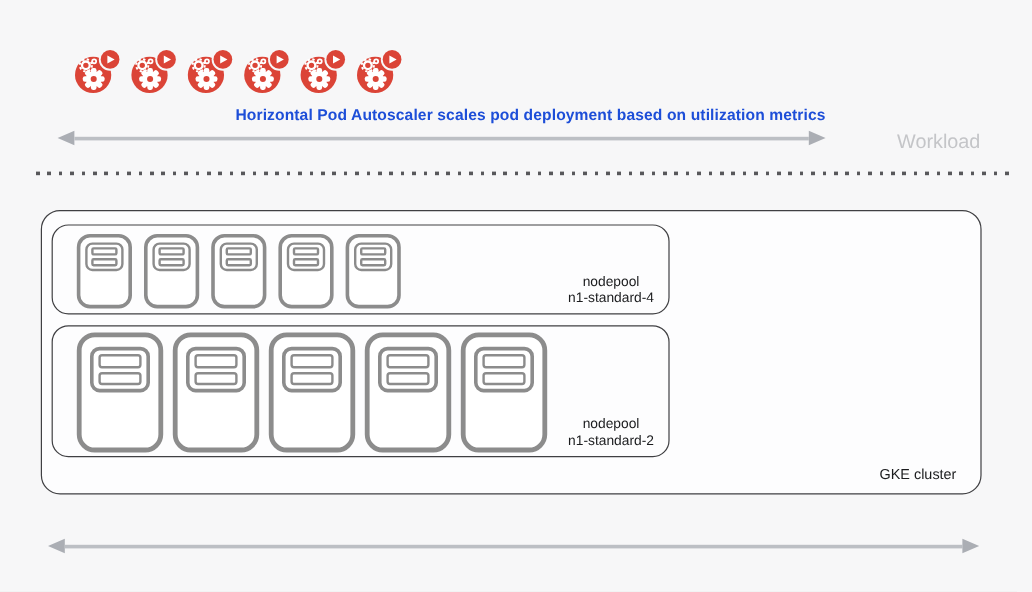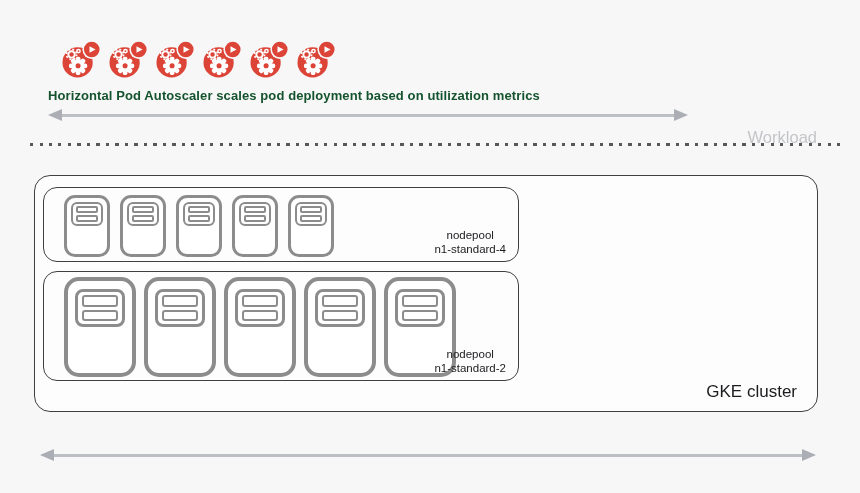--- a/index.html
+++ b/index.html
@@ -10,55 +10,55 @@
     position:relative; width:860px; height:493px;
     background:#f7f7f8; overflow:hidden;
   }
 
   
   .pods-row { position:absolute; left:62px; top:40px; display:flex; gap:8px; }
   .pod-icon { width:39px; height:39px; display:block; }
 
   
   .scaler-text {
-    position:absolute; text-align:left;
-    font-size:13px; font-weight:bold; color:#14532d; letter-spacing:.1px;
+    position:absolute; text-align:right;
+    font-size:13px; font-weight:bold; color:#1d4ed8; letter-spacing:.1px;
   }
   .hpa-text { left:48px; width:640px; top:88px; }
   .ca-text  { left:40px; width:778px; top:428px; }
 
   
   .dbl-arrow { position:absolute; display:flex; align-items:center; height:12px; }
   .hpa-arrow { left:48px; top:109px; width:640px; }
   .ca-arrow  { left:40px; top:449px; width:776px; }
   .dbl-arrow .head-l { width:0; height:0; border-top:6px solid transparent; border-bottom:6px solid transparent; border-right:14px solid #abaeb4; }
   .dbl-arrow .head-r { width:0; height:0; border-top:6px solid transparent; border-bottom:6px solid transparent; border-left:14px solid #abaeb4; }
   .dbl-arrow .shaft { flex:1; height:3px; background:#bcbfc4; }
 
   
   .dotted-line {
     position:absolute; left:30px; top:143px; width:814px; height:3px;
     background:repeating-linear-gradient(90deg, #58585b 0 3px, transparent 3px 9.5px);
   }
   .boundary-labels {
-    position:absolute; right:43px; top:128px; text-align:right;
+    position:absolute; right:43px; top:109px; text-align:right;
     font-size:16.5px; font-weight:500; color:#c4c5c8; line-height:19px;
   }
 
   
   .gke-box {
     position:absolute; left:34px; top:175px; width:784px; height:237px;
     border:1.5px solid #404043; border-radius:16px; background:#fdfdfe;
   }
   .gke-label {
     position:absolute; right:20px; bottom:9px;
-    font-size:17px; color:#1b1c1e;margin-left:16px;
+    font-size:12px; color:#1b1c1e;margin-left:16px;
   }
   .nodepool-box {
-    position:absolute; left:8px; width:476px;
+    position:absolute; left:8px; width:515px;
     border:1.4px solid #404043; border-radius:14px; background:#fdfdfe;
   }
   .np-1 { top:11px;  height:75px; }
   .np-2 { top:95px; height:110px; }
   .np-label {
     position:absolute; right:12px; text-align:center;
     font-size:11.5px; line-height:1.28; color:#1b1c1e;
   }
   .np-1 .np-label { bottom:4px; }
   .np-2 .np-label { bottom:4px; }

